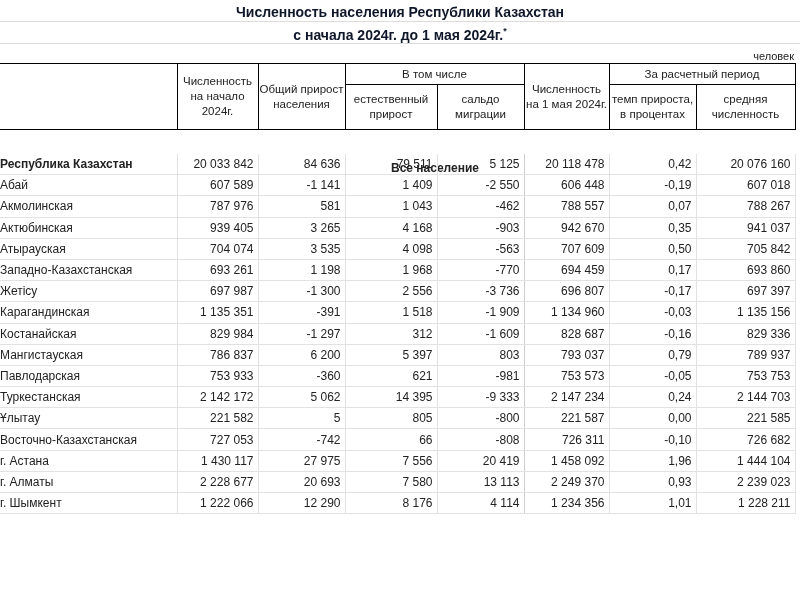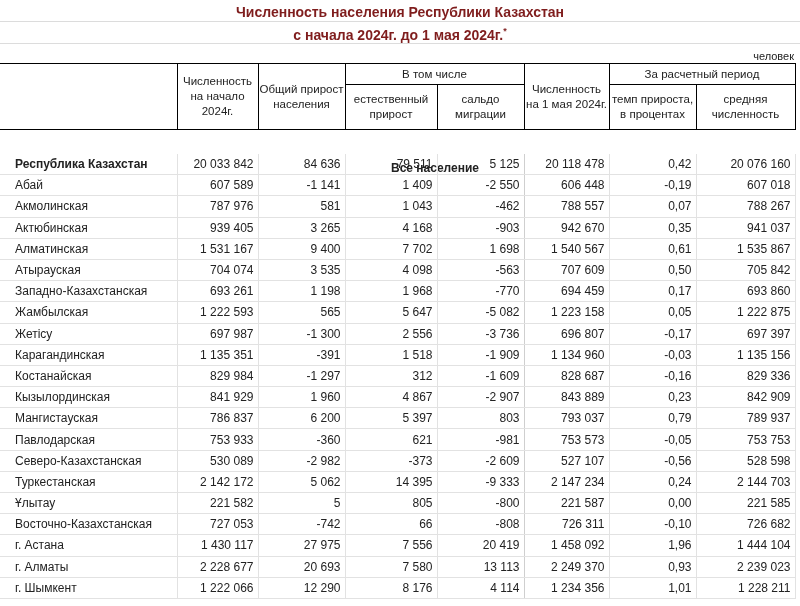--- a/index.html
+++ b/index.html
@@ -1,29 +1,29 @@
 <!DOCTYPE html>
 <html><head>
 <meta charset="utf-8">
 <style>
   html, body { margin:0; padding:0; background:#ffffff; }
   body { width:800px; height:606px; overflow:hidden; font-family:"Liberation Sans", sans-serif; color:#222; position:relative; }
-  .title { position:absolute; left:0; width:800px; text-align:center; font-weight:bold; font-size:14px; color:#7f1d1d; }
+  .title { position:absolute; left:0; width:800px; text-align:center; font-weight:bold; font-size:14px; color:#0f172a; }
   .t1 { top:4px; }
   .t2 { top:26px; }
   .t2 sup { font-size:9px; }
   .hline { position:absolute; left:0; width:800px; height:1px; background:#dcdcdc; }
   .unit { position:absolute; top:50px; right:6px; font-size:11px; color:#222; }
   table.hdr { position:absolute; left:0; top:63px; border-collapse:collapse; table-layout:fixed; }
   table.hdr td { border:1px solid #000; font-size:11.5px; text-align:center; vertical-align:middle; line-height:15px; padding:0; color:#222; }
   table.hdr td.blank { border-left:none; border-right:1px solid #000; }
   .section { position:absolute; left:345px; width:180px; top:137px; text-align:center; font-weight:bold; font-size:12px;margin-top:24px; }
   table.data { position:absolute; left:0; top:154px; border-collapse:collapse; table-layout:fixed; }
   table.data td { height:20.2px; border-bottom:1px solid #e2e2e2; border-right:1px solid #e2e2e2; font-size:12px; padding:0 4px; text-align:right; white-space:nowrap; overflow:hidden; color:#222; }
-  table.data td.name { text-align:left; padding-left:15px; border-right:1px solid #e2e2e2; }
+  table.data td.name { text-align:left; padding-left:0; border-right:1px solid #e2e2e2; }
   table.data tr.total td.name { font-weight:bold; }
   table.data td.c4 { border-right:1px solid #cfcfcf; }
 </style>
 </head>
 <body>
 
 <div class="title t1">Численность населения Республики Казахстан</div>
 <div class="title t2"><span>с начала 2024г. до 1 мая 2024г.</span><sup>*</sup></div>
 
 <div class="hline" style="top:21px;"></div>
@@ -107,60 +107,40 @@
         <td class="name">Актюбинская</td>
         <td class="c1">939 405</td>
         <td class="c2">3 265</td>
         <td class="c3">4 168</td>
         <td class="c4">-903</td>
         <td class="c5">942 670</td>
         <td class="c6">0,35</td>
         <td class="c7">941 037</td>
       </tr>
       <tr>
-        <td class="name">Алматинская</td>
-        <td class="c1">1 531 167</td>
-        <td class="c2">9 400</td>
-        <td class="c3">7 702</td>
-        <td class="c4">1 698</td>
-        <td class="c5">1 540 567</td>
-        <td class="c6">0,61</td>
-        <td class="c7">1 535 867</td>
-      </tr>
-      <tr>
         <td class="name">Атырауская</td>
         <td class="c1">704 074</td>
         <td class="c2">3 535</td>
         <td class="c3">4 098</td>
         <td class="c4">-563</td>
         <td class="c5">707 609</td>
         <td class="c6">0,50</td>
         <td class="c7">705 842</td>
       </tr>
       <tr>
         <td class="name">Западно-Казахстанская</td>
         <td class="c1">693 261</td>
         <td class="c2">1 198</td>
         <td class="c3">1 968</td>
         <td class="c4">-770</td>
         <td class="c5">694 459</td>
         <td class="c6">0,17</td>
         <td class="c7">693 860</td>
       </tr>
       <tr>
-        <td class="name">Жамбылская</td>
-        <td class="c1">1 222 593</td>
-        <td class="c2">565</td>
-        <td class="c3">5 647</td>
-        <td class="c4">-5 082</td>
-        <td class="c5">1 223 158</td>
-        <td class="c6">0,05</td>
-        <td class="c7">1 222 875</td>
-      </tr>
-      <tr>
         <td class="name">Жетісу</td>
         <td class="c1">697 987</td>
         <td class="c2">-1 300</td>
         <td class="c3">2 556</td>
         <td class="c4">-3 736</td>
         <td class="c5">696 807</td>
         <td class="c6">-0,17</td>
         <td class="c7">697 397</td>
       </tr>
       <tr>
@@ -177,60 +157,40 @@
         <td class="name">Костанайская</td>
         <td class="c1">829 984</td>
         <td class="c2">-1 297</td>
         <td class="c3">312</td>
         <td class="c4">-1 609</td>
         <td class="c5">828 687</td>
         <td class="c6">-0,16</td>
         <td class="c7">829 336</td>
       </tr>
       <tr>
-        <td class="name">Кызылординская</td>
-        <td class="c1">841 929</td>
-        <td class="c2">1 960</td>
-        <td class="c3">4 867</td>
-        <td class="c4">-2 907</td>
-        <td class="c5">843 889</td>
-        <td class="c6">0,23</td>
-        <td class="c7">842 909</td>
-      </tr>
-      <tr>
         <td class="name">Мангистауская</td>
         <td class="c1">786 837</td>
         <td class="c2">6 200</td>
         <td class="c3">5 397</td>
         <td class="c4">803</td>
         <td class="c5">793 037</td>
         <td class="c6">0,79</td>
         <td class="c7">789 937</td>
       </tr>
       <tr>
         <td class="name">Павлодарская</td>
         <td class="c1">753 933</td>
         <td class="c2">-360</td>
         <td class="c3">621</td>
         <td class="c4">-981</td>
         <td class="c5">753 573</td>
         <td class="c6">-0,05</td>
         <td class="c7">753 753</td>
       </tr>
       <tr>
-        <td class="name">Северо-Казахстанская</td>
-        <td class="c1">530 089</td>
-        <td class="c2">-2 982</td>
-        <td class="c3">-373</td>
-        <td class="c4">-2 609</td>
-        <td class="c5">527 107</td>
-        <td class="c6">-0,56</td>
-        <td class="c7">528 598</td>
-      </tr>
-      <tr>
         <td class="name">Туркестанская</td>
         <td class="c1">2 142 172</td>
         <td class="c2">5 062</td>
         <td class="c3">14 395</td>
         <td class="c4">-9 333</td>
         <td class="c5">2 147 234</td>
         <td class="c6">0,24</td>
         <td class="c7">2 144 703</td>
       </tr>
       <tr>

